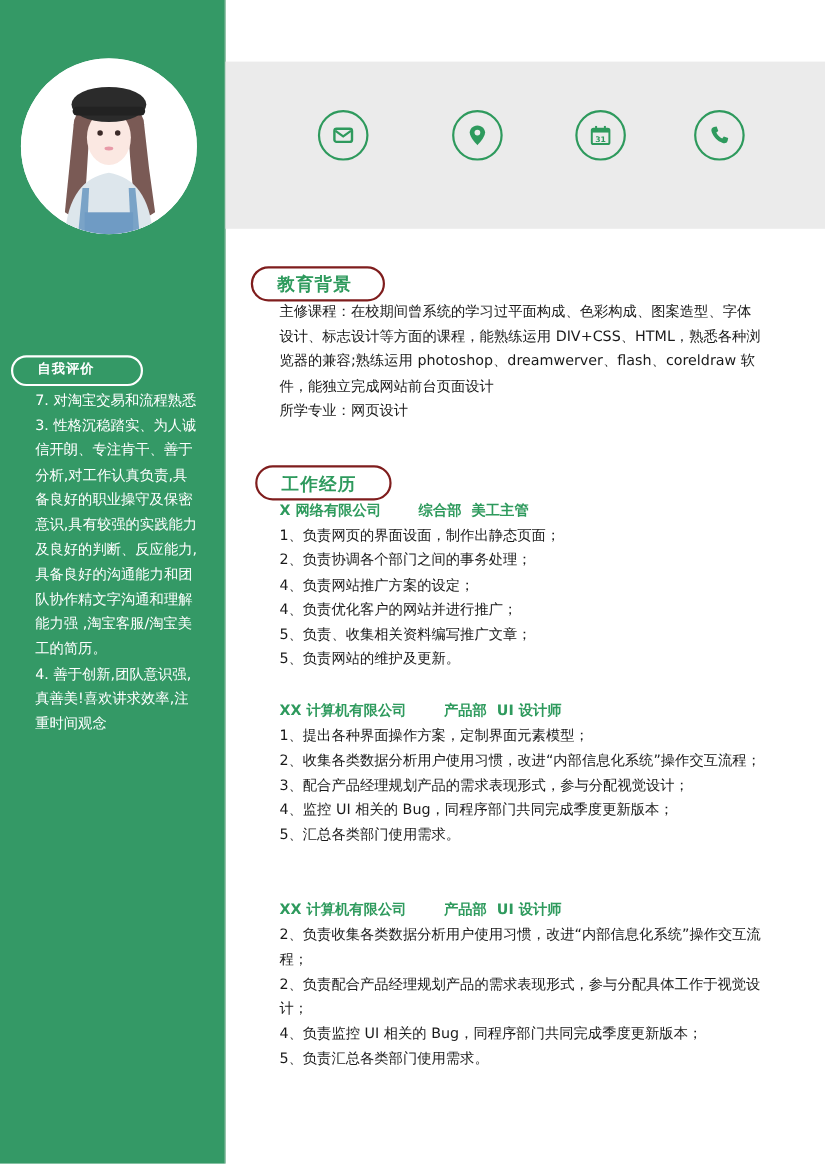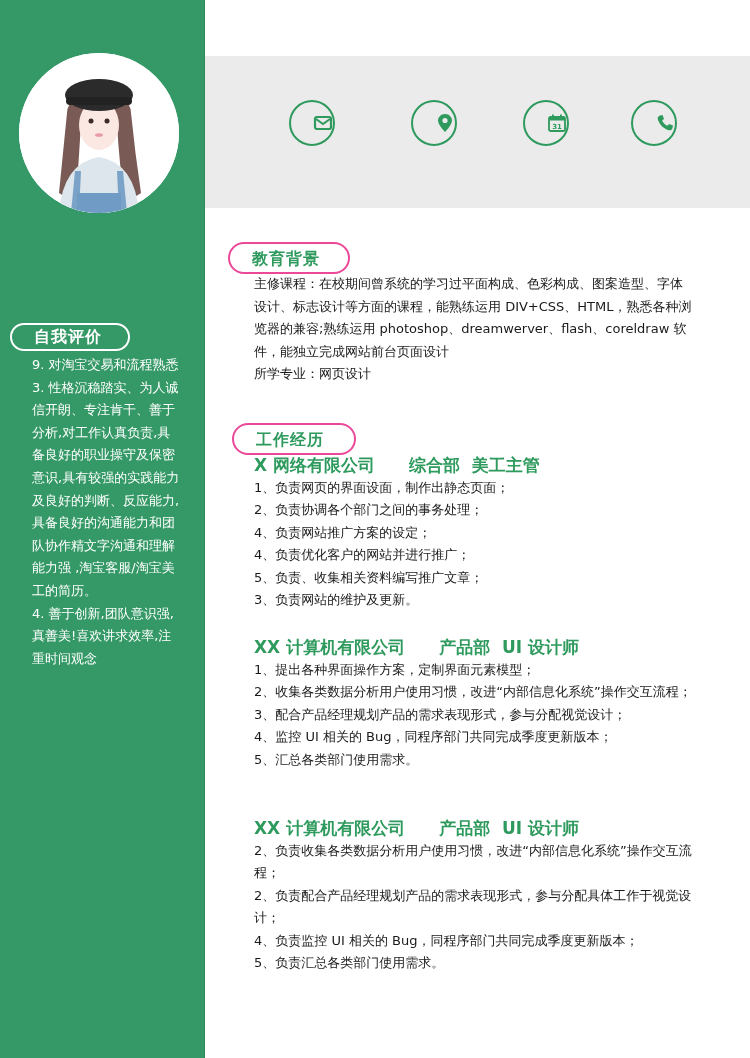--- a/index.html
+++ b/index.html
@@ -21,50 +21,50 @@
     position: absolute; left: 19px; top: 53px; width: 160px; height: 160px;
     border-radius: 50%; background: #ffffff; overflow: hidden;
   }
   .avatar svg { width: 160px; height: 160px; display: block; }
 
   .self-eval-title {
     position: absolute; left: 10px; top: 323px; width: 120px; height: 28px;
     border: 2px solid #ffffff; border-radius: 16px; box-sizing: border-box;
   }
   .self-eval-title span {
-    position: absolute; left: 22px; top: 2px; color: #fff; font-size: 16px; font-weight: bold;
+    position: absolute; left: 22px; top: 2px; color: #fff; font-size: 12px; font-weight: bold;
     letter-spacing: 1px;
   }
   .self-eval-body {
     position: absolute; left: 32px; top: 354px; width: 150px;
     color: #ffffff; font-size: 13px; line-height: 22.6px;
   }
   .self-eval-body p { margin: 0; }
 
   .contact-band {
     position: absolute; left: 205px; top: 56px; width: 545px; height: 152px;
     background: #ebebeb;
   }
   .contact-icon {
     position: absolute; width: 46px; height: 46px; border: 2px solid #2e9a5d;
-    border-radius: 50%; box-sizing: border-box; display: flex; align-items: center; justify-content: flex-end;
+    border-radius: 50%; box-sizing: border-box; display: flex; align-items: center; justify-content: center;
   }
   .contact-icon svg { width: 20px; height: 20px; }
 
   .section-pill {
-    position: absolute; height: 32px; border: 2px solid #ec4899; border-radius: 16px;
+    position: absolute; height: 32px; border: 2px solid #7f1d1d; border-radius: 16px;
     box-sizing: border-box;
   }
   .section-pill span {
     position: absolute; left: 22px; top: 5px; color: #2e9a5d; font-size: 16px; font-weight: bold; letter-spacing: 1px;
   }
 
   .content { position: absolute; left: 254px; width: 440px; font-size: 13px; line-height: 22.5px; color: #1a1a1a; }
   .content p { margin: 0; }
-  .job-head { color: #2e9a5d; font-weight: bold; font-size: 17px; line-height: 22.5px; white-space: pre; }
+  .job-head { color: #2e9a5d; font-weight: bold; font-size: 13px; line-height: 22.5px; white-space: pre; }
   .job-head .dept { margin-left: 34px; }
 </style>
 </head>
 <body>
 
 <div class="sidebar"></div>
 <div class="sidebar-edge"></div>
 
 <div class="avatar">
   <svg viewBox="0 0 160 160">
@@ -86,21 +86,21 @@
     <path d="M52 160 L56 118 L62 118 L60 160 Z" fill="#7aa3c7"></path>
     <path d="M108 160 L104 118 L98 118 L100 160 Z" fill="#7aa3c7"></path>
     <rect x="58" y="140" width="44" height="20" fill="#6f9bc4"></rect>
   </svg>
 </div>
 
 <div class="self-eval-title">
   <span>自我评价</span>
 </div>
 <div class="self-eval-body">
-  <p>9. 对淘宝交易和流程熟悉</p>
+  <p>7. 对淘宝交易和流程熟悉</p>
   <p>3. 性格沉稳踏实、为人诚信开朗、专注肯干、善于分析,对工作认真负责,具备良好的职业操守及保密意识,具有较强的实践能力及良好的判断、反应能力,具备良好的沟通能力和团队协作精文字沟通和理解能力强 ,淘宝客服/淘宝美工的简历。</p>
   <p>4. 善于创新,团队意识强,真善美!喜欢讲求效率,注重时间观念</p>
 </div>
 
 <div class="contact-band">
   <div class="contact-icon" style="left:84px; top:44px;">
     <svg viewBox="0 0 20 20">
       <rect x="2" y="4" width="16" height="12" rx="2" fill="none" stroke="#2e9a5d" stroke-width="2.2"></rect>
       <path d="M3 6 L10 11 L17 6" fill="none" stroke="#2e9a5d" stroke-width="2"></path>
     </svg>
@@ -139,21 +139,21 @@
   <span>工作经历</span>
 </div>
 
 <div class="content" style="top:454px;">
   <div class="job-head"><span>X 网络有限公司</span><span class="dept">综合部  美工主管</span></div>
   <p>1、负责网页的界面设面，制作出静态页面；</p>
   <p>2、负责协调各个部门之间的事务处理；</p>
   <p>4、负责网站推广方案的设定；</p>
   <p>4、负责优化客户的网站并进行推广；</p>
   <p>5、负责、收集相关资料编写推广文章；</p>
-  <p>3、负责网站的维护及更新。</p>
+  <p>5、负责网站的维护及更新。</p>
 </div>
 
 <div class="content" style="top:636px;">
   <div class="job-head"><span>XX 计算机有限公司</span><span class="dept">产品部  UI 设计师</span></div>
   <p>1、提出各种界面操作方案，定制界面元素模型；</p>
   <p>2、收集各类数据分析用户使用习惯，改进“内部信息化系统”操作交互流程；</p>
   <p>3、配合产品经理规划产品的需求表现形式，参与分配视觉设计；</p>
   <p>4、监控 UI 相关的 Bug，同程序部门共同完成季度更新版本；</p>
   <p>5、汇总各类部门使用需求。</p>
 </div>

